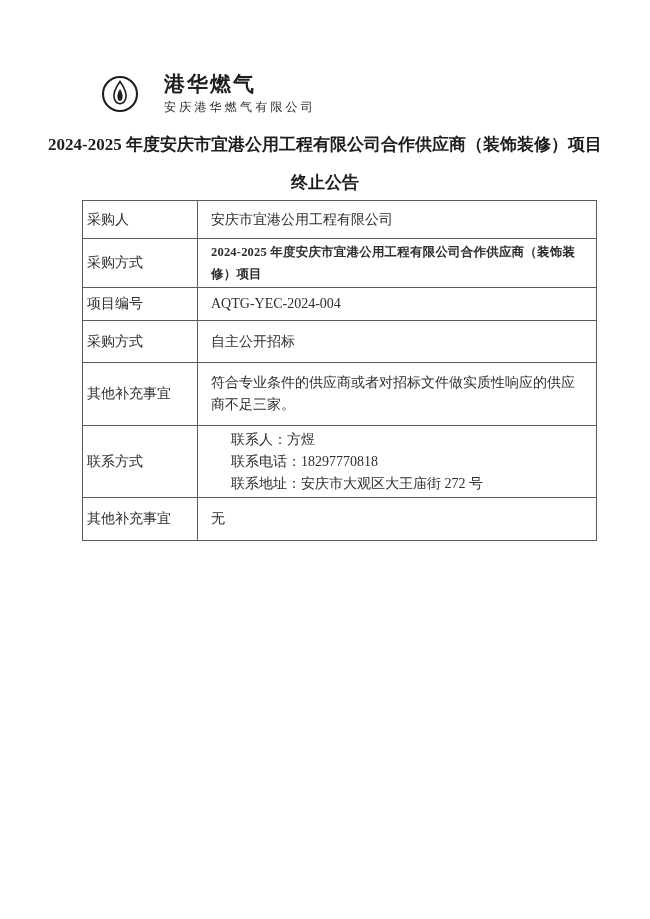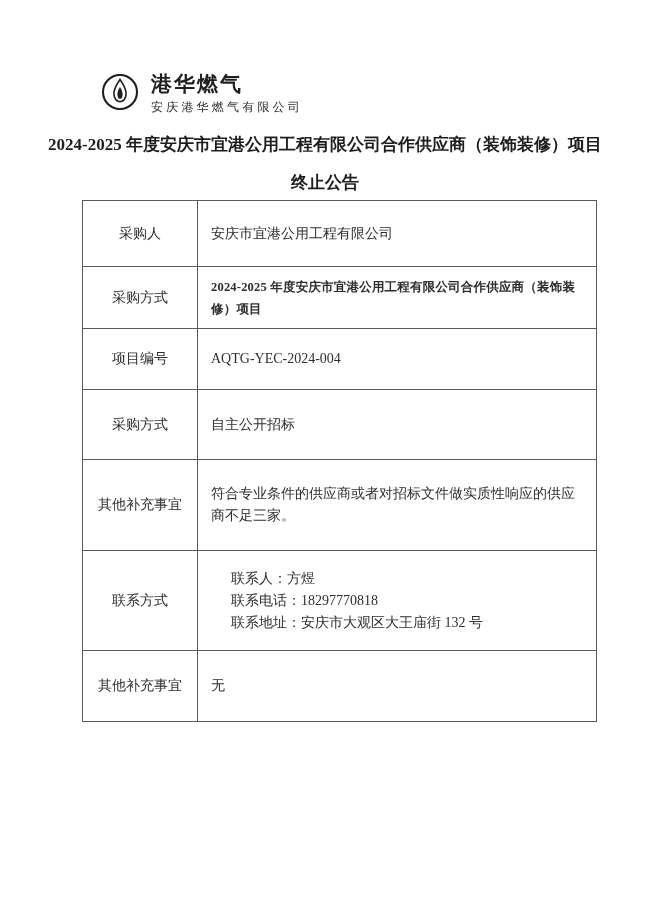--- a/index.html
+++ b/index.html
@@ -16,22 +16,22 @@
     color: #262626;
     overflow: hidden;
   }
 
   
   .logo {
     position: absolute;
     left: 100px;
     top: 72px;
     display: flex;
-    align-items: flex-start;
-    gap: 11px;
+    align-items: center;
+    gap: 24px;
   }
   .logo-mark { width: 40px; height: 40px; flex: 0 0 auto; }
   .logo-text { display: flex; flex-direction: column; }
   .brand-name {
     font-family: "Liberation Sans", "DejaVu Sans", sans-serif;
     font-size: 21px;
     font-weight: bold;
     letter-spacing: 2px;
     color: #1f1f1f;
     line-height: 24px;
@@ -69,22 +69,21 @@
     table-layout: fixed;
     font-size: 14px;
     color: #2e2e2e;
   }
   .info-table td {
     border: 1px solid #5a5a5a;
     vertical-align: middle;
   }
   .cell-label {
     width: 106px;
-    text-align: center;
-    padding: 16px 4px;
+    padding: 2px 4px;
     margin-left: 44px;
   }
   .cell-value {
     padding: 2px 8px 2px 13px;
     text-align: left;
     line-height: 22px;
   }
   .row-1 td { height: 33px; }
   .row-2 td { height: 29px; }
   .row-3 td { height: 28px; }
@@ -143,21 +142,21 @@
       </tr>
       <tr class="row-5">
         <td class="cell-label">其他补充事宜</td>
         <td class="cell-value">符合专业条件的供应商或者对招标文件做实质性响应的供应商不足三家。</td>
       </tr>
       <tr class="row-6">
         <td class="cell-label">联系方式</td>
         <td class="cell-value">
           <span class="contact-line">联系人：方煜</span>
           <span class="contact-line">联系电话：18297770818</span>
-          <span class="contact-line">联系地址：安庆市大观区大王庙街 132 号</span>
+          <span class="contact-line">联系地址：安庆市大观区大王庙街 272 号</span>
         </td>
       </tr>
       <tr class="row-7">
         <td class="cell-label">其他补充事宜</td>
         <td class="cell-value">无</td>
       </tr>
     </tbody>
   </table>
 
 </div>

